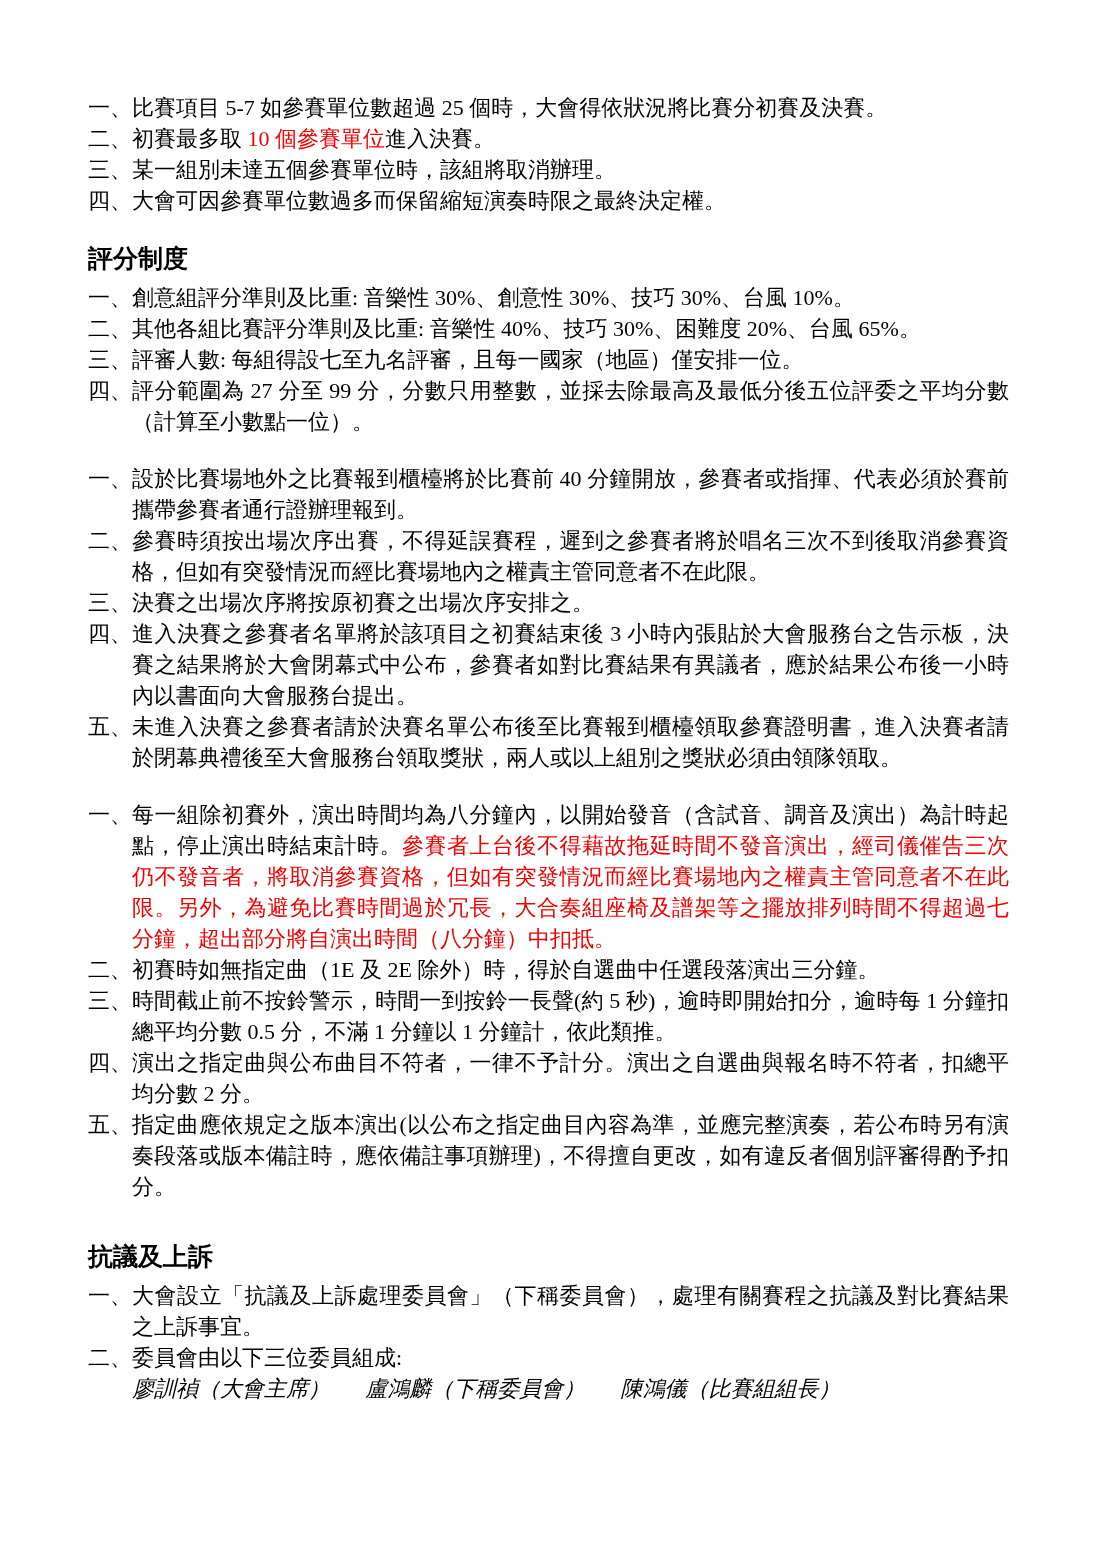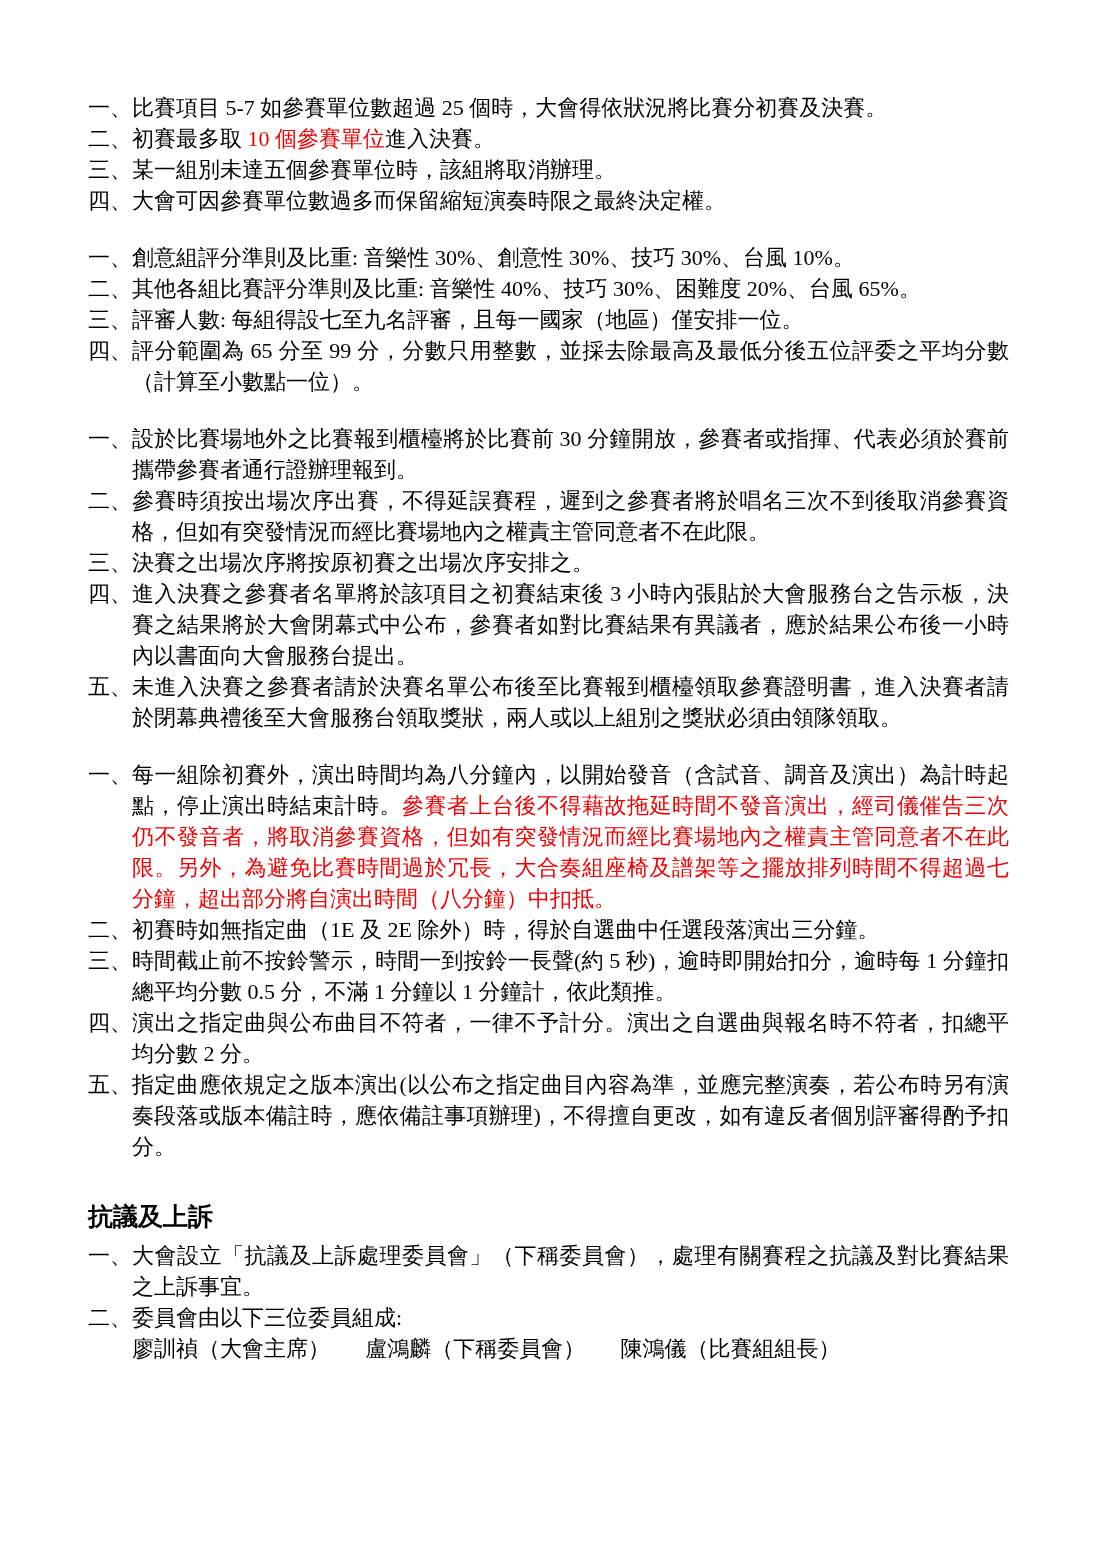--- a/index.html
+++ b/index.html
@@ -25,21 +25,21 @@
     font-size: 25px;
     font-weight: bold;
     line-height: 34px;
     margin: 0 0 6px 0;
   }
   .item { display: flex; align-items: flex-start; }
   .num { flex: 0 0 auto; white-space: nowrap; }
   .content { flex: 1 1 auto; text-align: justify; }
   .red { color: var(--red, #f00000); }
   .members-line { text-align: left; }
-  .member { margin-right: 1.6em; }
+  .member { margin-right: 1.6em; font-style: italic; }
   .member:last-child { margin-right: 0; }
 </style>
 </head>
 <body>
 
 <main class="page">
   <div id="sections">
       <section class="section">
         <div class="item">
           <span class="num">一、</span>
@@ -52,41 +52,42 @@
         <div class="item">
           <span class="num">三、</span>
           <div class="content"><span>某一組別未達五個參賽單位時，該組將取消辦理。</span></div>
         </div>
         <div class="item">
           <span class="num">四、</span>
           <div class="content"><span>大會可因參賽單位數過多而保留縮短演奏時限之最終決定權。</span></div>
         </div>
       </section>
       <section class="section">
+        <h2 class="section-title">評分制度</h2>
         <div class="item">
           <span class="num">一、</span>
           <div class="content"><span>創意組評分準則及比重: 音樂性 30%、創意性 30%、技巧 30%、台風 10%。</span></div>
         </div>
         <div class="item">
           <span class="num">二、</span>
           <div class="content"><span>其他各組比賽評分準則及比重: 音樂性 40%、技巧 30%、困難度 20%、台風 65%。</span></div>
         </div>
         <div class="item">
           <span class="num">三、</span>
           <div class="content"><span>評審人數: 每組得設七至九名評審，且每一國家（地區）僅安排一位。</span></div>
         </div>
         <div class="item">
           <span class="num">四、</span>
-          <div class="content"><span>評分範圍為 65 分至 99 分，分數只用整數，並採去除最高及最低分後五位評委之平均分數（計算至小數點一位）。</span></div>
+          <div class="content"><span>評分範圍為 27 分至 99 分，分數只用整數，並採去除最高及最低分後五位評委之平均分數（計算至小數點一位）。</span></div>
         </div>
       </section>
       <section class="section">
         <div class="item">
           <span class="num">一、</span>
-          <div class="content"><span>設於比賽場地外之比賽報到櫃檯將於比賽前 30 分鐘開放，參賽者或指揮、代表必須於賽前攜帶參賽者通行證辦理報到。</span></div>
+          <div class="content"><span>設於比賽場地外之比賽報到櫃檯將於比賽前 40 分鐘開放，參賽者或指揮、代表必須於賽前攜帶參賽者通行證辦理報到。</span></div>
         </div>
         <div class="item">
           <span class="num">二、</span>
           <div class="content"><span>參賽時須按出場次序出賽，不得延誤賽程，遲到之參賽者將於唱名三次不到後取消參賽資格，但如有突發情況而經比賽場地內之權責主管同意者不在此限。</span></div>
         </div>
         <div class="item">
           <span class="num">三、</span>
           <div class="content"><span>決賽之出場次序將按原初賽之出場次序安排之。</span></div>
         </div>
         <div class="item">

